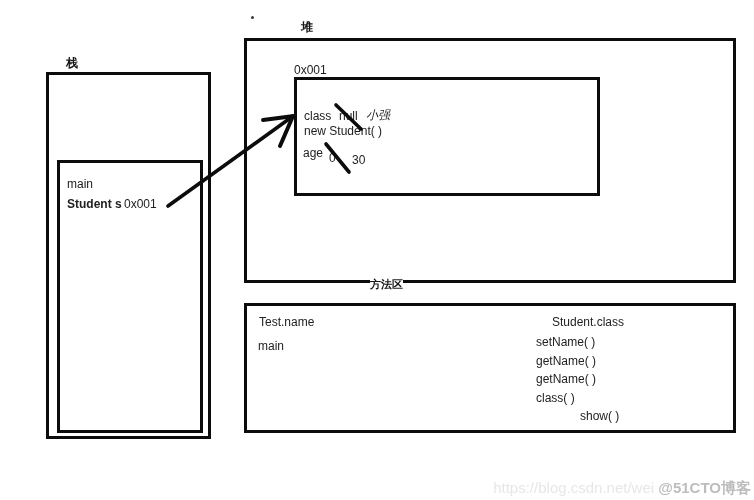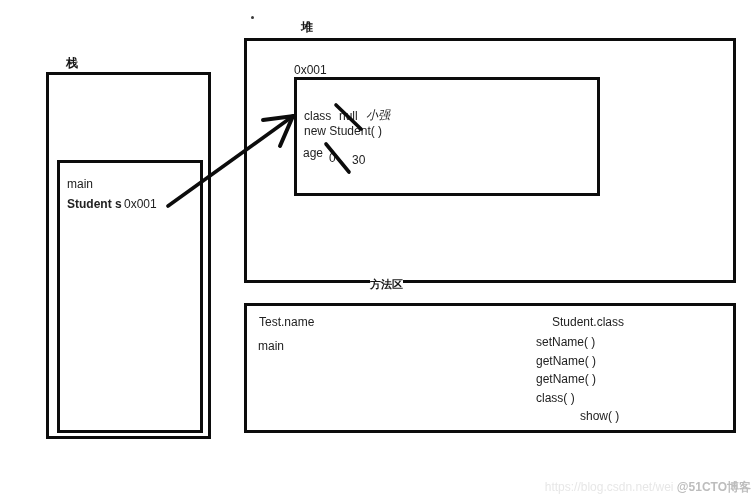--- a/index.html
+++ b/index.html
@@ -43,21 +43,21 @@
   .dot {
     position: absolute;
     left: 251px; top: 16px;
     width: 3px; height: 3px;
     border-radius: 50%;
     background: #3a3a3a;
   }
   .watermark {
     position: absolute;
     right: 3px; top: 479px;
-    font-size: 12px;
+    font-size: 15px;
     white-space: nowrap;
   }
   .wm-url { color: #e7e7e7; }
   .wm-badge { color: #bdbdbd; font-weight: bold; }
 </style>
 </head>
 <body>
 
 <div class="canvas">
 

